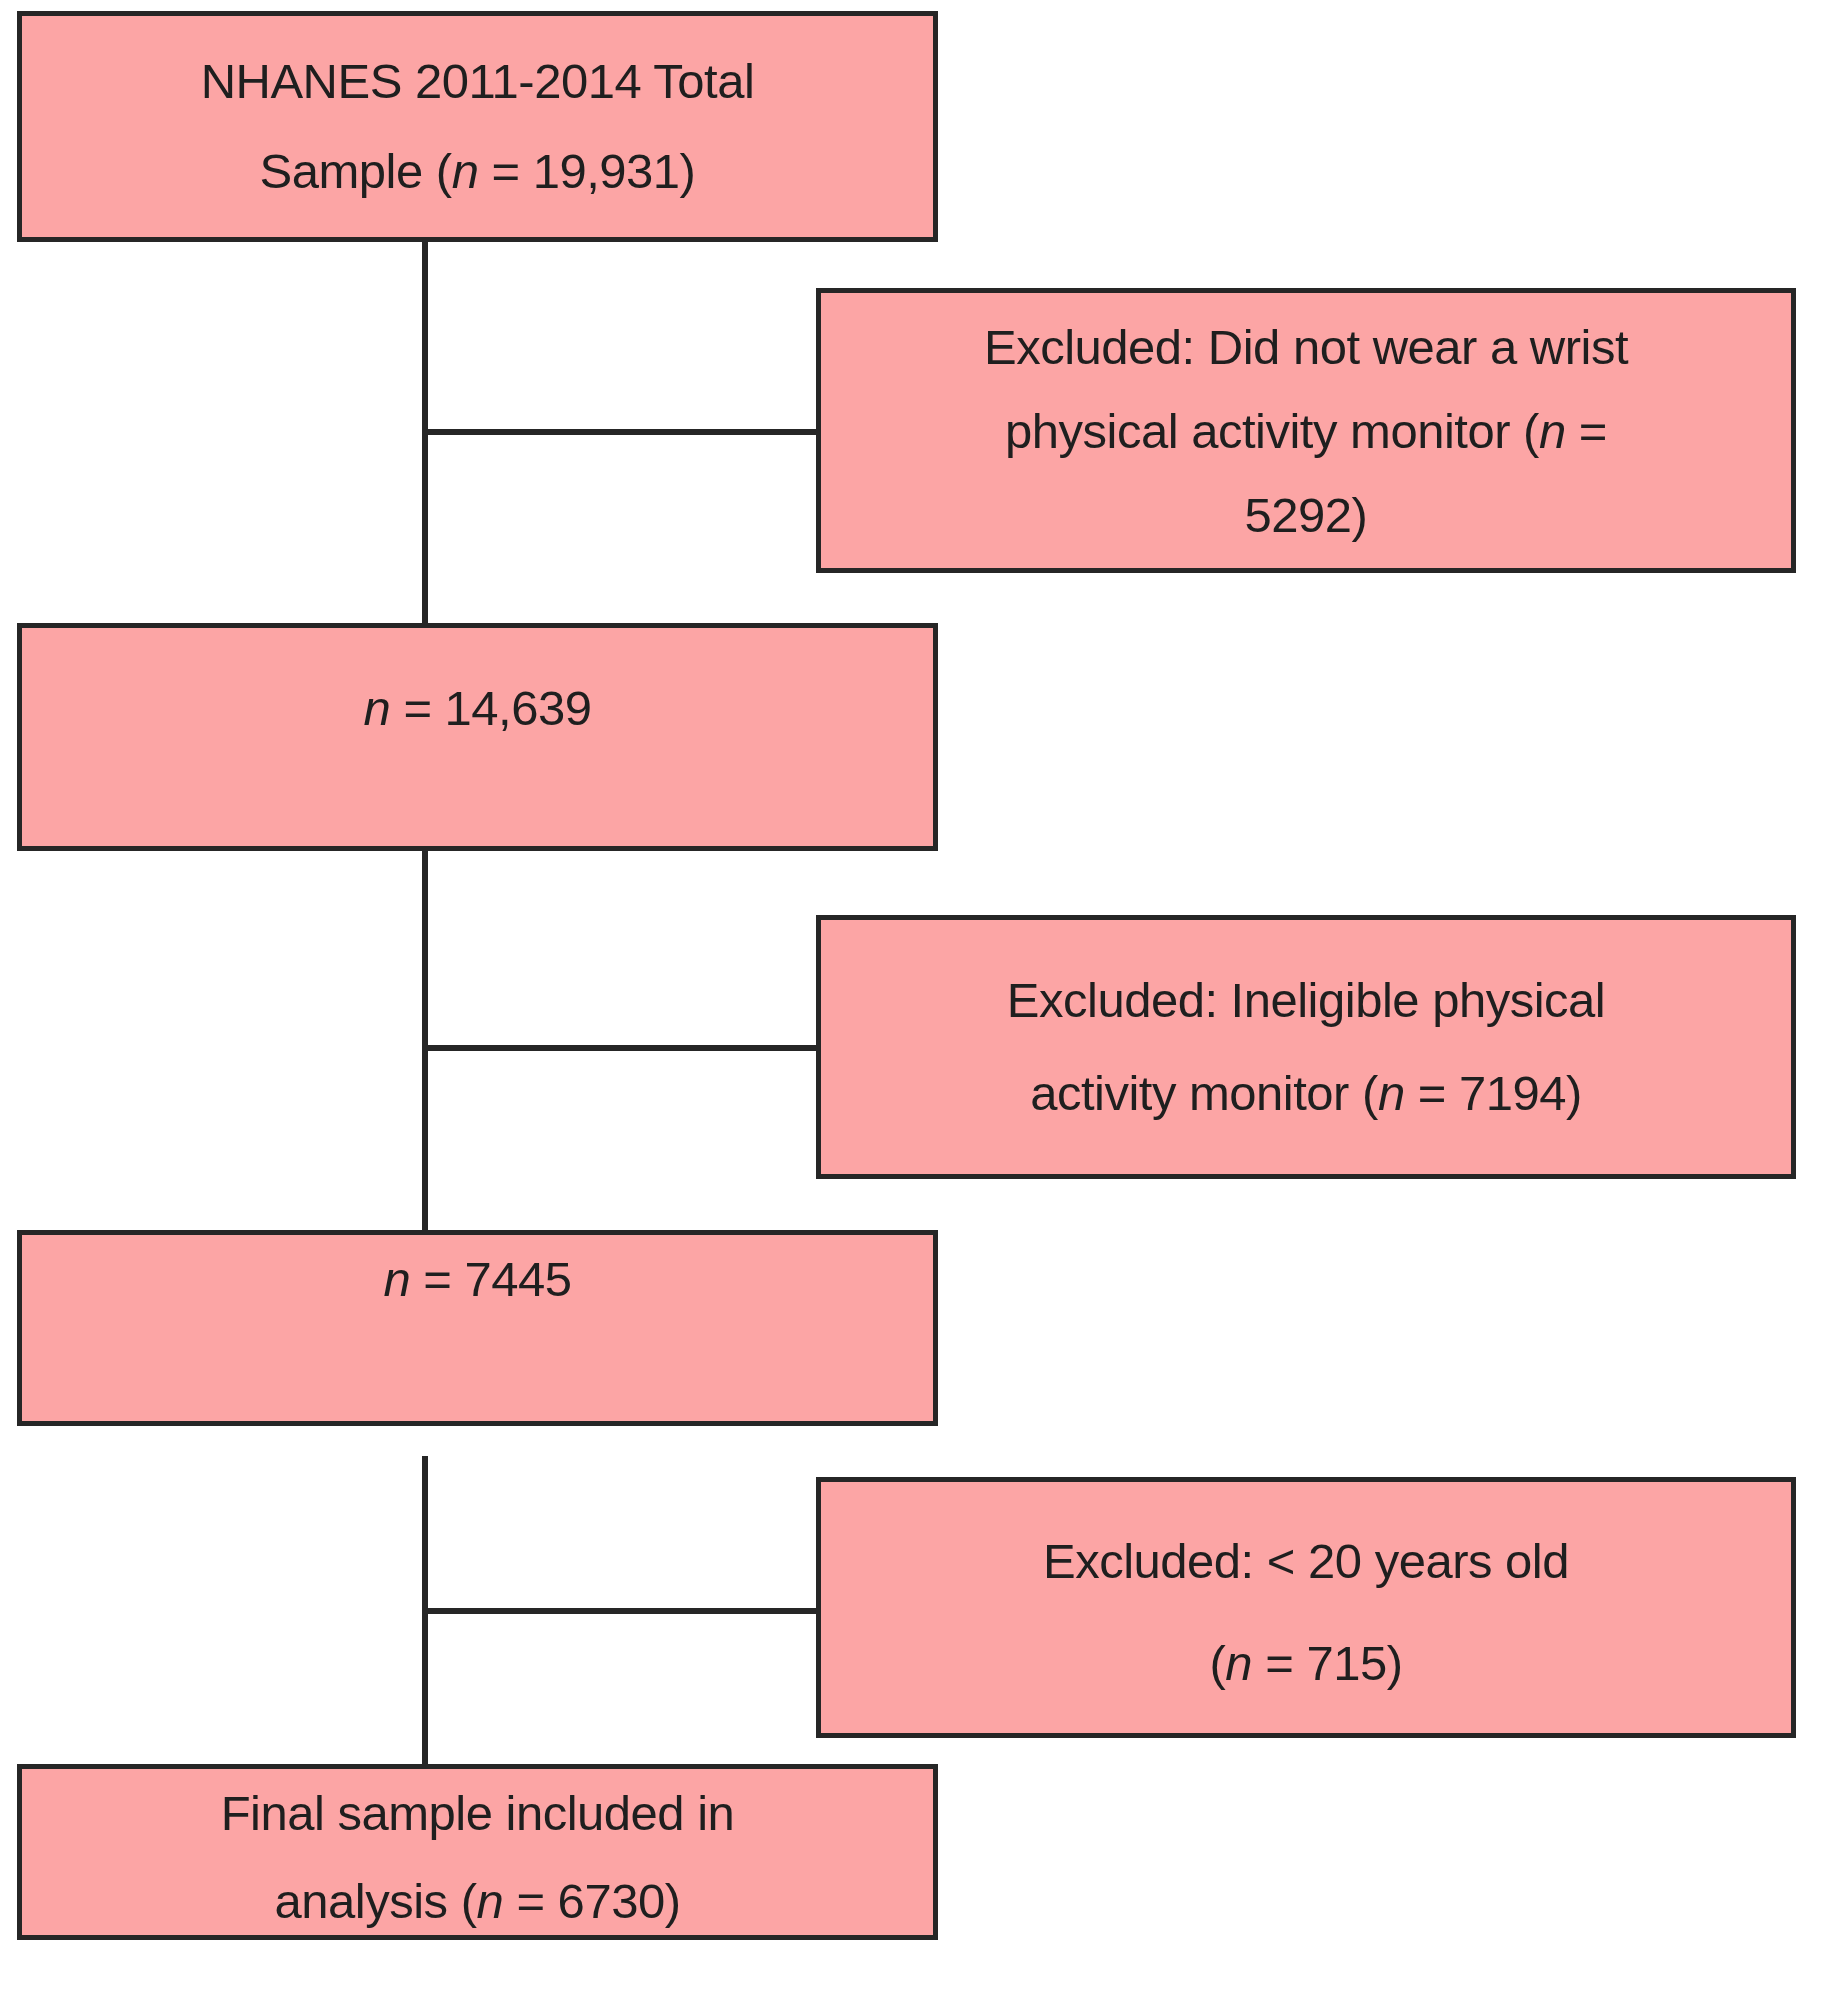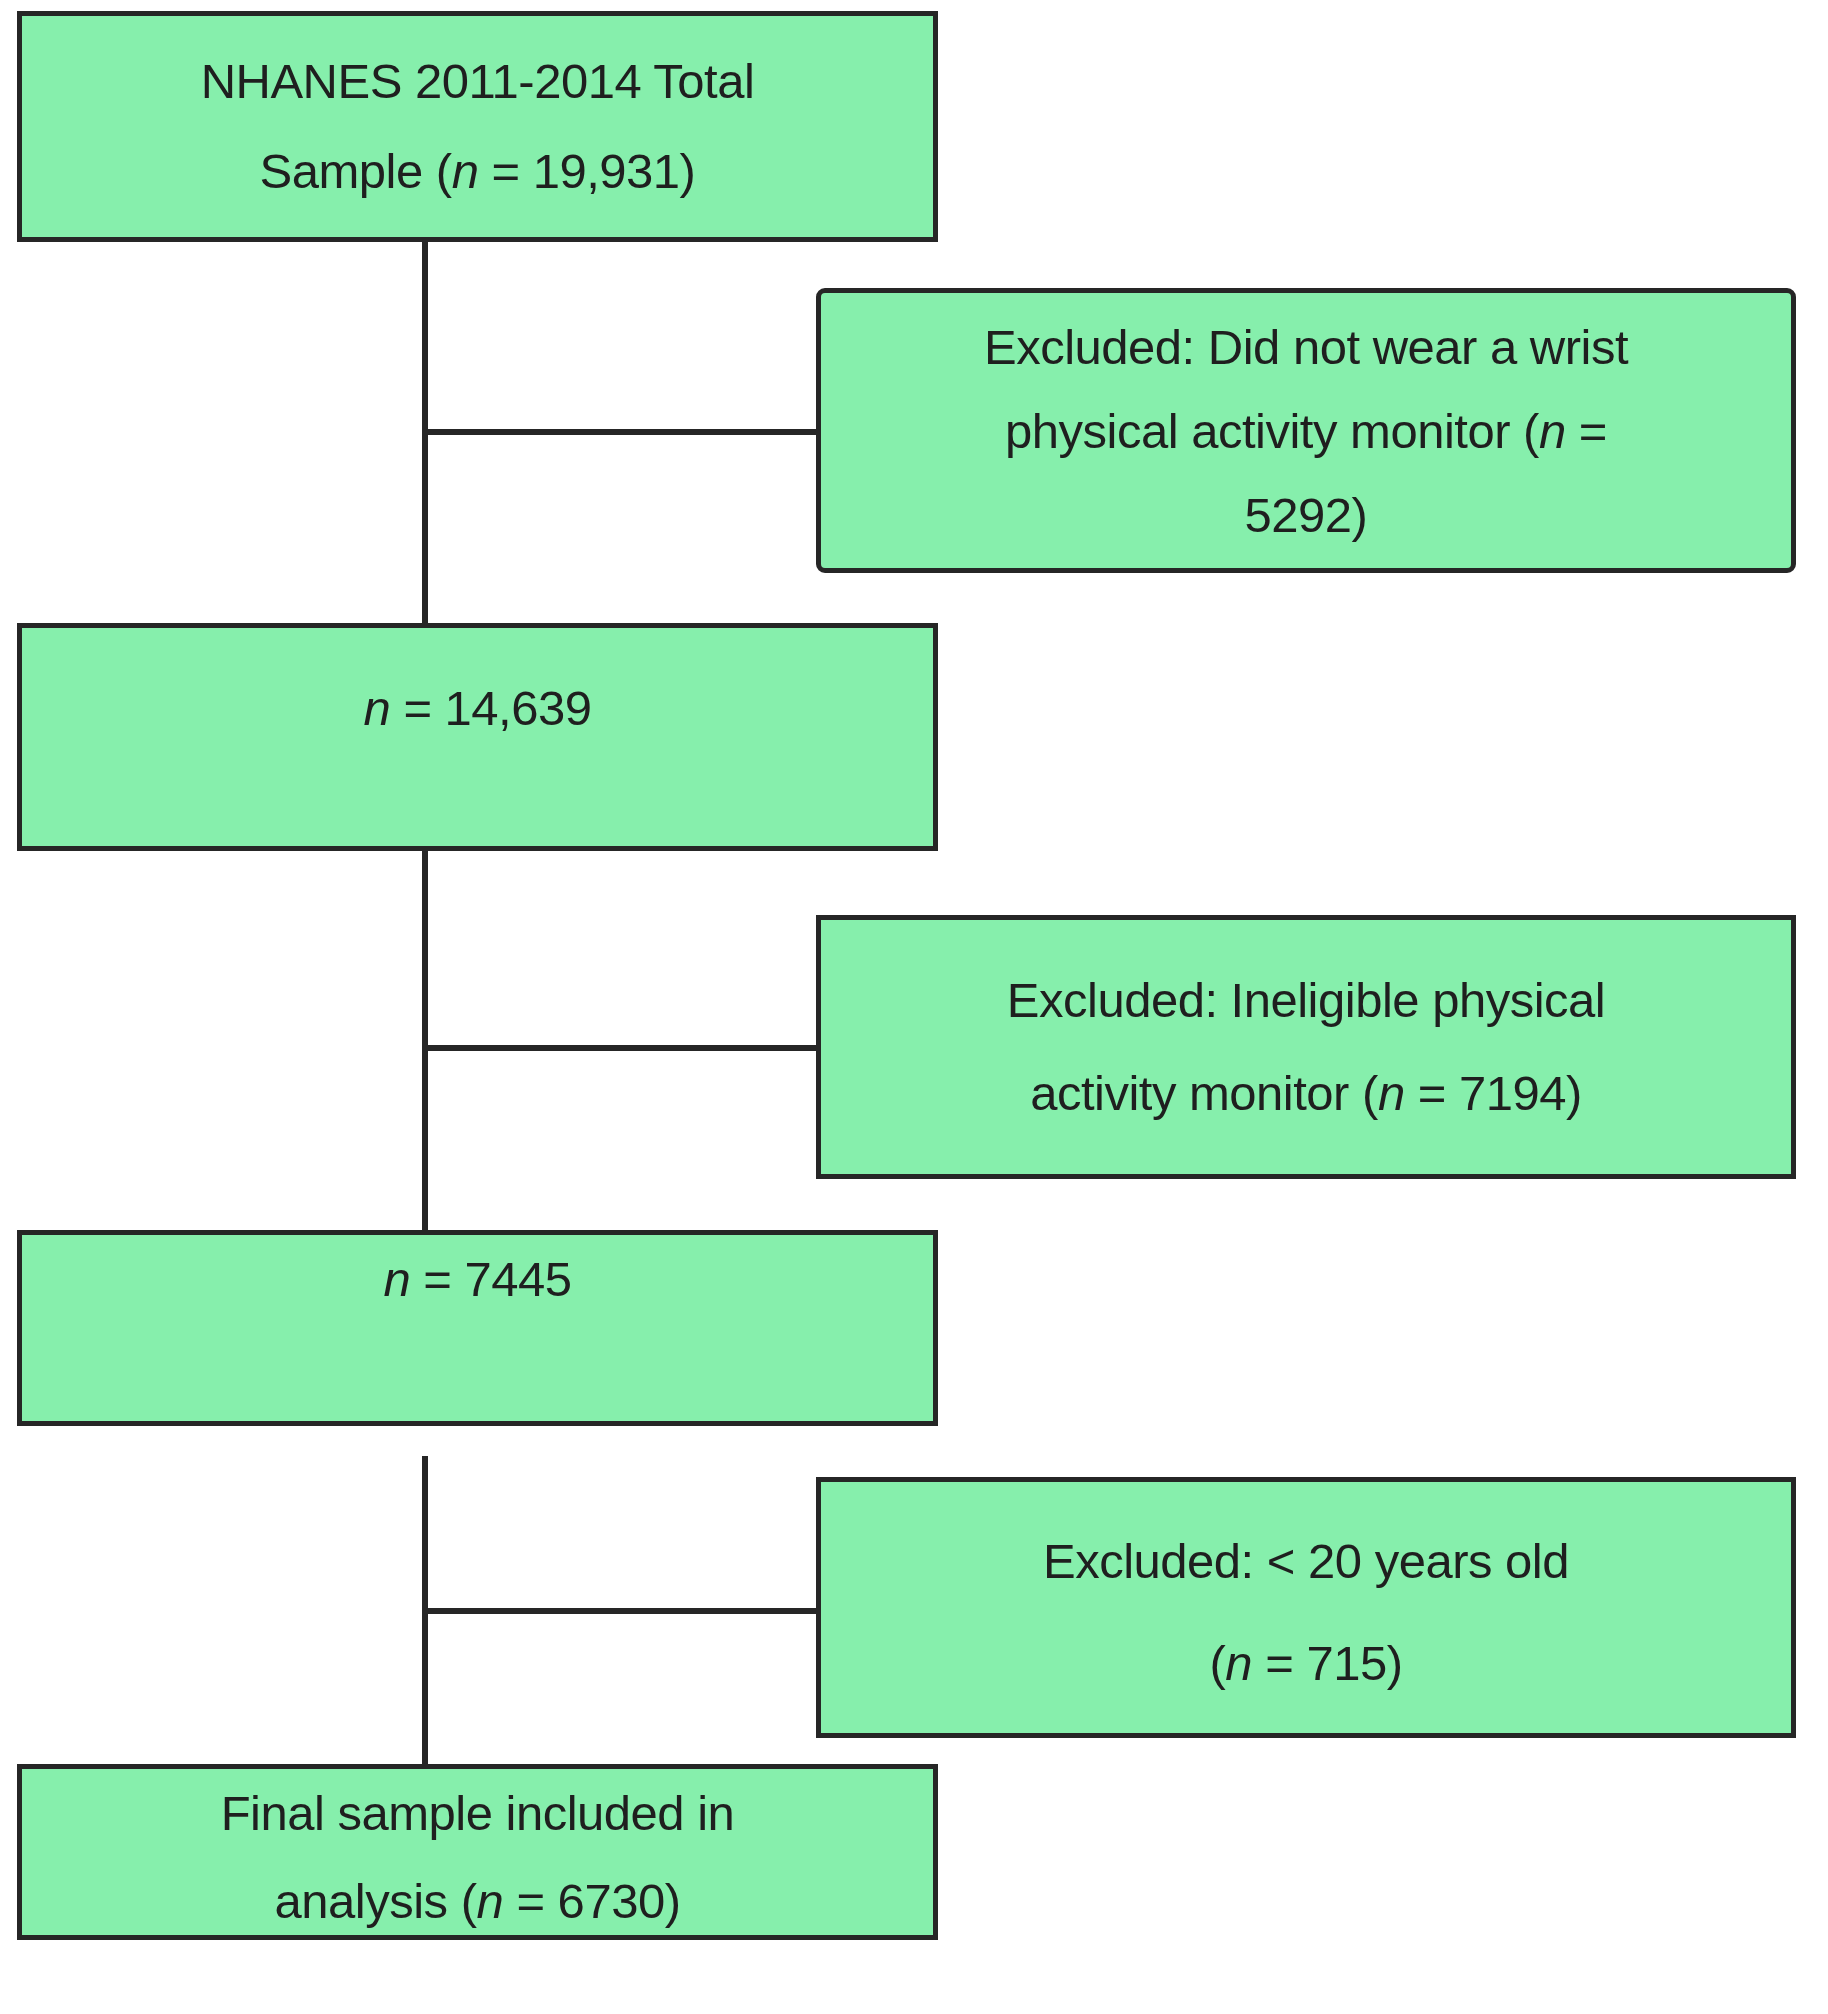--- a/index.html
+++ b/index.html
@@ -2,32 +2,32 @@
 <html style="font-size:15px"><head>
 <meta charset="utf-8">
 <style>
   html, body { margin:0; padding:0; background:#ffffff; }
   .canvas {
     position:relative; width:1829px; height:2014px; background:#ffffff;
     font-family:"Liberation Sans", sans-serif; color:#1f1f1f; overflow:hidden;
   }
   .fbox {
     position:absolute; box-sizing:border-box; border:5.7px solid #262626;
-    background:#86efac; display:flex; flex-direction:column; align-items:center;
+    background:#fca5a5; display:flex; flex-direction:column; align-items:center;
     text-align:center; font-size:49px; line-height:88px; letter-spacing:-0.5px;
   }
   .tline { white-space:pre; }
   .nv { font-style:italic; }
   
   .b-total { left:17px;  top:10.5px;   width:921px;  height:231px; justify-content:center; line-height:90px; }
   .b-n1    { left:17px;  top:623px;  width:921px;  height:228px; justify-content:flex-start; padding-top:36px; }
   .b-n2    { left:17px;  top:1230px; width:921px;  height:196px; justify-content:flex-start; }
   .b-final { left:17px;  top:1764px; width:921px;  height:176px; justify-content:flex-start; }
   
-  .b-exc1  { left:816px; top:288px;  width:980px; height:285px; justify-content:center; line-height:84px;border-radius:9px; }
+  .b-exc1  { left:816px; top:288px;  width:980px; height:285px; justify-content:center; line-height:84px; }
   .b-exc2  { left:816px; top:915px;  width:980px; height:264px; justify-content:center; line-height:93px; }
   .b-exc3  { left:816px; top:1477px; width:980px; height:261px; justify-content:center; line-height:59px; row-gap:80px; padding-top:9.5px;gap:43px; }
   
   .conn { position:absolute; background:#262626; }
   .v1 { left:422px; top:240px;  width:5.7px;  height:385px; }
   .v2 { left:422px; top:849px;  width:5.7px;  height:382px; }
   .v3 { left:422px; top:1456px; width:5.7px;  height:310px; }
   .h1 { left:425px; top:429px;  width:395px; height:5.7px; }
   .h2 { left:425px; top:1045px; width:395px; height:5.7px; }
   .h3 { left:425px; top:1608px; width:395px; height:5.7px; }

